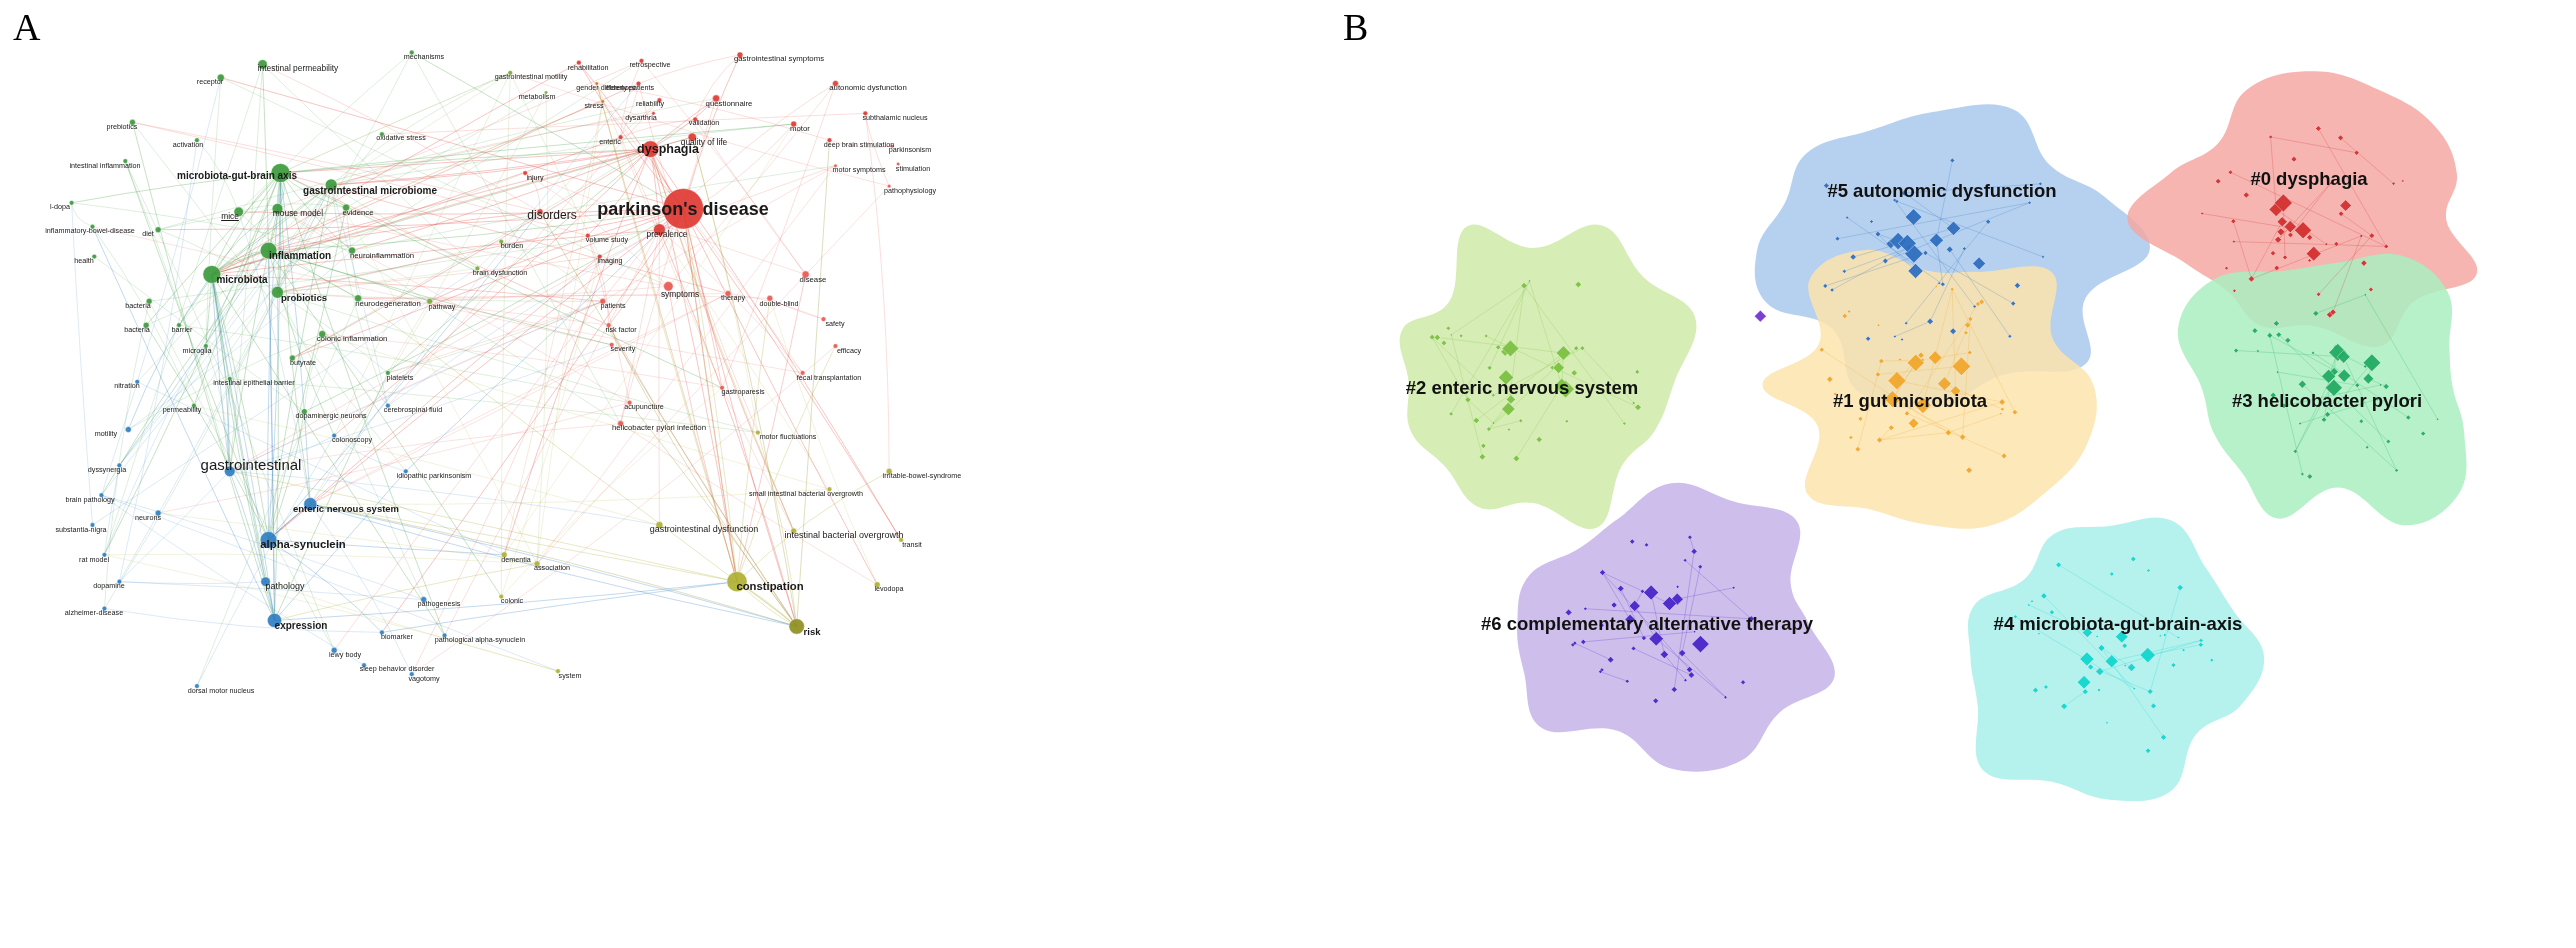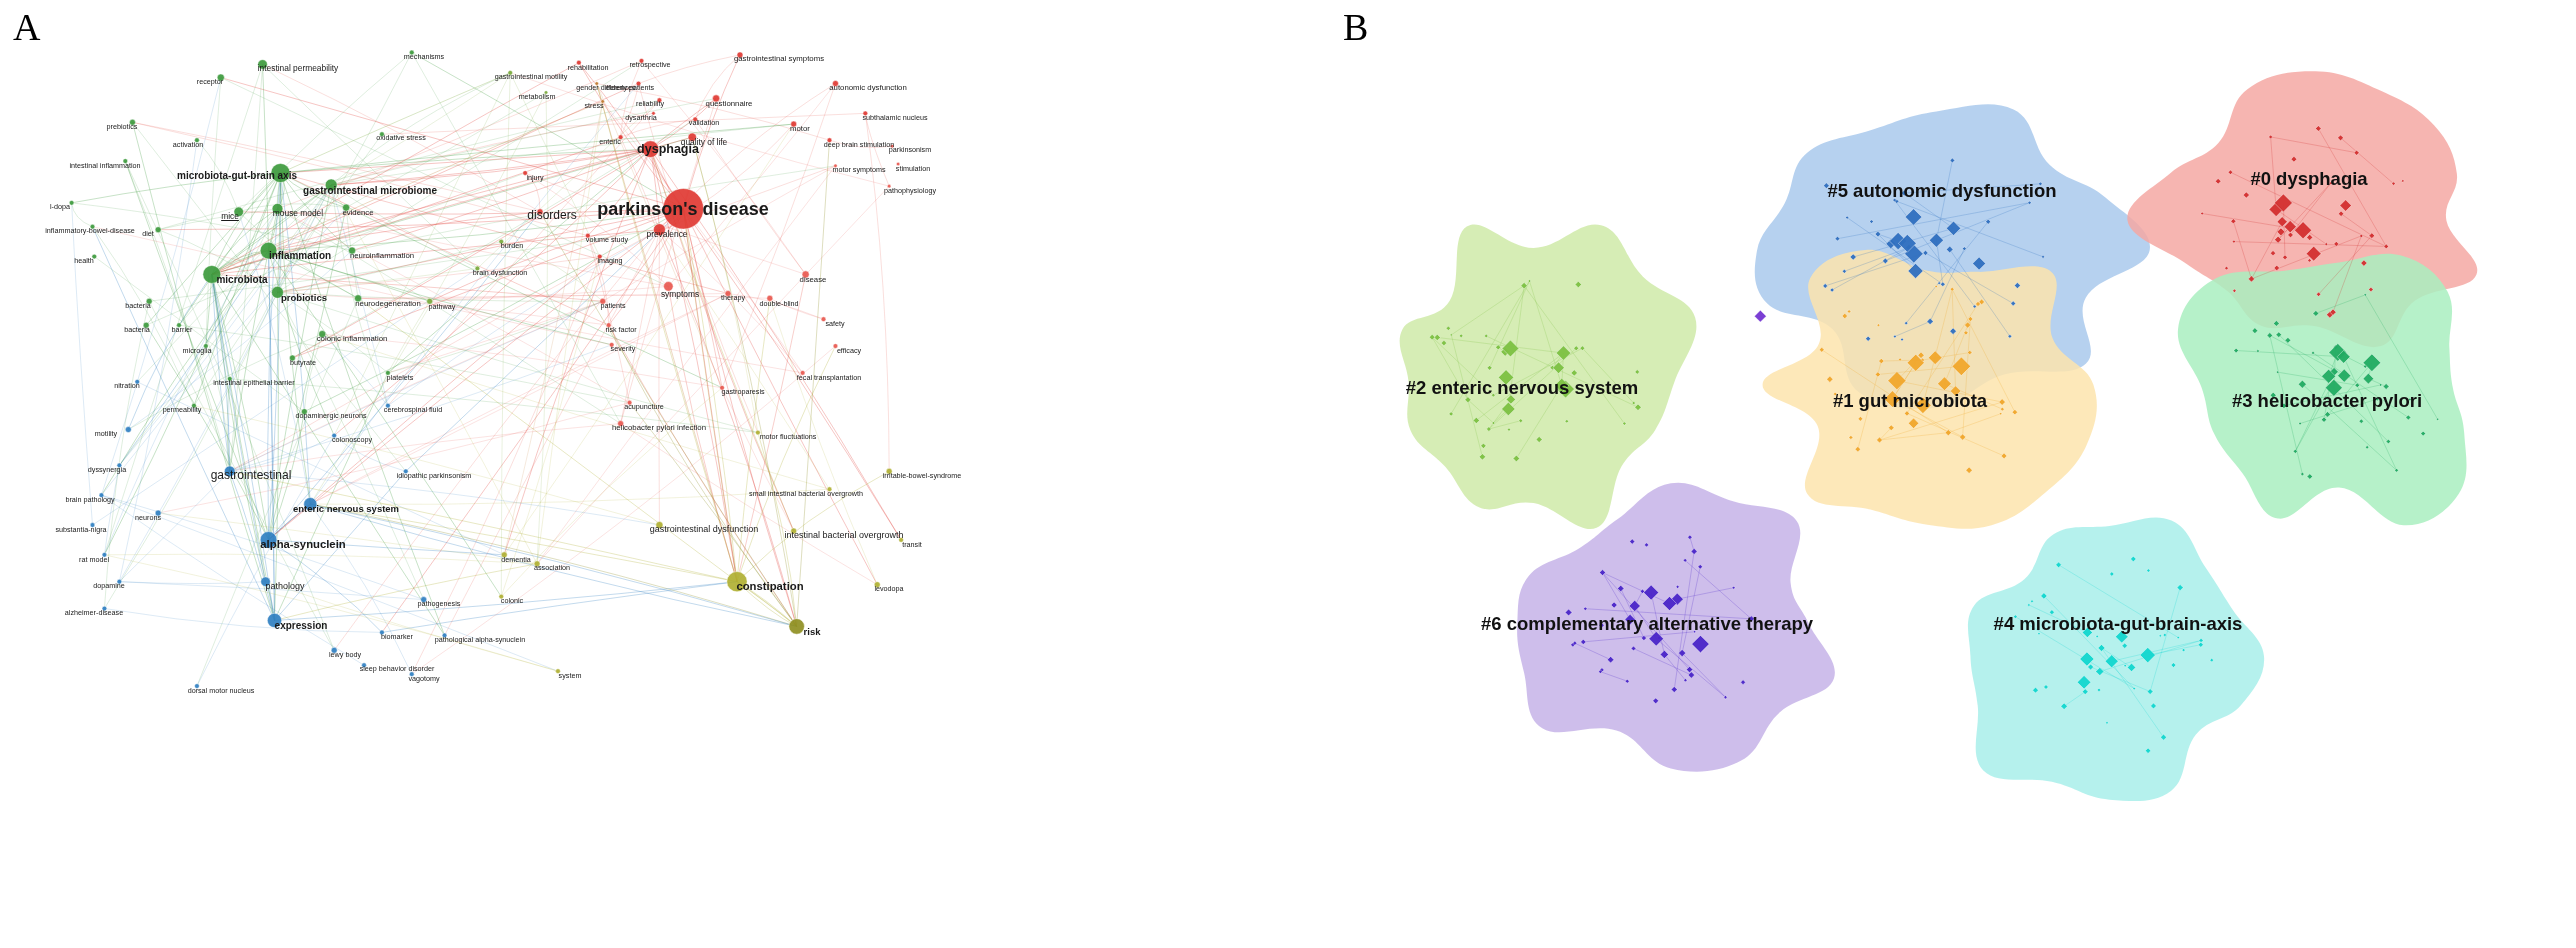--- a/index.html
+++ b/index.html
@@ -568,21 +568,21 @@
       <div class="net-label" style="left: 254px; top: 382px; font-size: 7.2px; color: rgb(26, 26, 26); font-weight: 400;">intestinal epithelial barrier</div>
       <div class="net-label" style="left: 400px; top: 377px; font-size: 7.2px; color: rgb(26, 26, 26); font-weight: 400;">platelets</div>
       <div class="net-label" style="left: 127px; top: 385px; font-size: 7.2px; color: rgb(26, 26, 26); font-weight: 400;">nitration</div>
       <div class="net-label" style="left: 182px; top: 409px; font-size: 7.2px; color: rgb(26, 26, 26); font-weight: 400;">permeability</div>
       <div class="net-label" style="left: 331px; top: 415px; font-size: 7.2px; color: rgb(26, 26, 26); font-weight: 400;">dopaminergic neurons</div>
       <div class="net-label" style="left: 413px; top: 409px; font-size: 7.2px; color: rgb(26, 26, 26); font-weight: 400;">cerebrospinal fluid</div>
       <div class="net-label" style="left: 352px; top: 439px; font-size: 7.2px; color: rgb(26, 26, 26); font-weight: 400;">colonoscopy</div>
       <div class="net-label" style="left: 106px; top: 433px; font-size: 7.2px; color: rgb(26, 26, 26); font-weight: 400; text-align: right;">motility</div>
       <div class="net-label" style="left: 107px; top: 469px; font-size: 7.2px; color: rgb(26, 26, 26); font-weight: 400;">dyssynergia</div>
       <div class="net-label" style="left: 90px; top: 499px; font-size: 7.2px; color: rgb(26, 26, 26); font-weight: 400;">brain pathology</div>
-      <div class="net-label" style="left: 251px; top: 475px; font-size: 12px; color: rgb(26, 26, 26); font-weight: 400;">gastrointestinal</div>
+      <div class="net-label" style="left: 251px; top: 464px; font-size: 15px; color: rgb(26, 26, 26); font-weight: 400;">gastrointestinal</div>
       <div class="net-label" style="left: 81px; top: 529px; font-size: 7.2px; color: rgb(26, 26, 26); font-weight: 400;">substantia-nigra</div>
       <div class="net-label" style="left: 148px; top: 517px; font-size: 7.2px; color: rgb(26, 26, 26); font-weight: 400;">neurons</div>
       <div class="net-label" style="left: 94px; top: 559px; font-size: 7.2px; color: rgb(26, 26, 26); font-weight: 400;">rat model</div>
       <div class="net-label" style="left: 346px; top: 508px; font-size: 9.5px; color: rgb(26, 26, 26); font-weight: 600;">enteric nervous system</div>
       <div class="net-label" style="left: 303px; top: 544px; font-size: 11.3px; color: rgb(26, 26, 26); font-weight: 600;">alpha-synuclein</div>
       <div class="net-label" style="left: 109px; top: 585px; font-size: 7.2px; color: rgb(26, 26, 26); font-weight: 400;">dopamine</div>
       <div class="net-label" style="left: 94px; top: 612px; font-size: 7.2px; color: rgb(26, 26, 26); font-weight: 400;">alzheimer-disease</div>
       <div class="net-label" style="left: 285px; top: 586px; font-size: 9px; color: rgb(26, 26, 26); font-weight: 400;">pathology</div>
       <div class="net-label" style="left: 301px; top: 625px; font-size: 10px; color: rgb(26, 26, 26); font-weight: 600;">expression</div>
       <div class="net-label" style="left: 439px; top: 603px; font-size: 7.2px; color: rgb(26, 26, 26); font-weight: 400;">pathogenesis</div>

